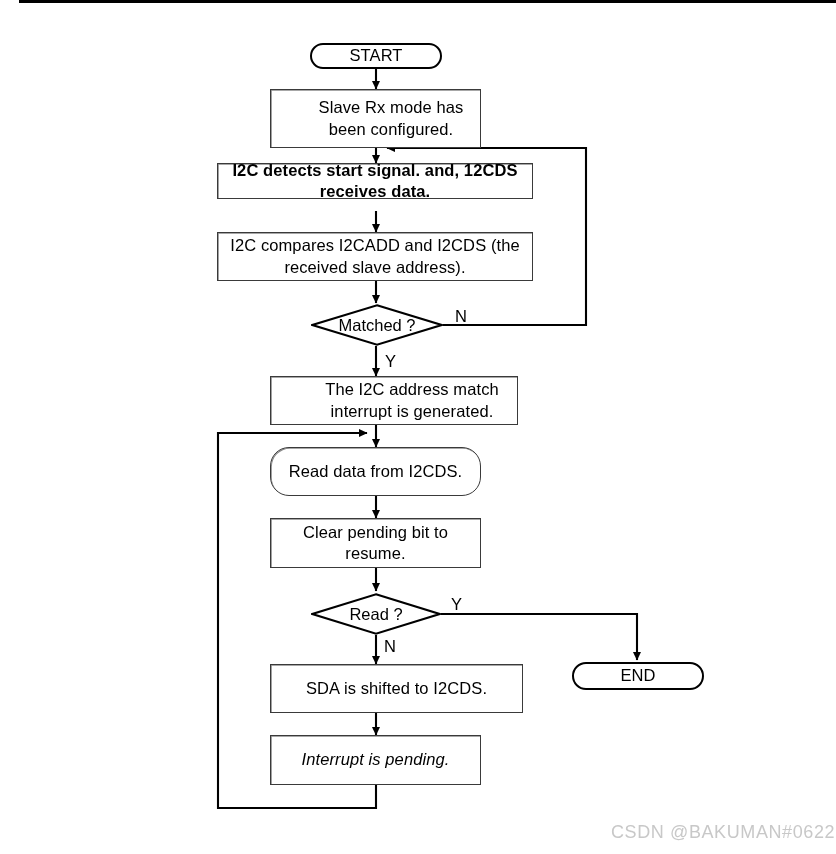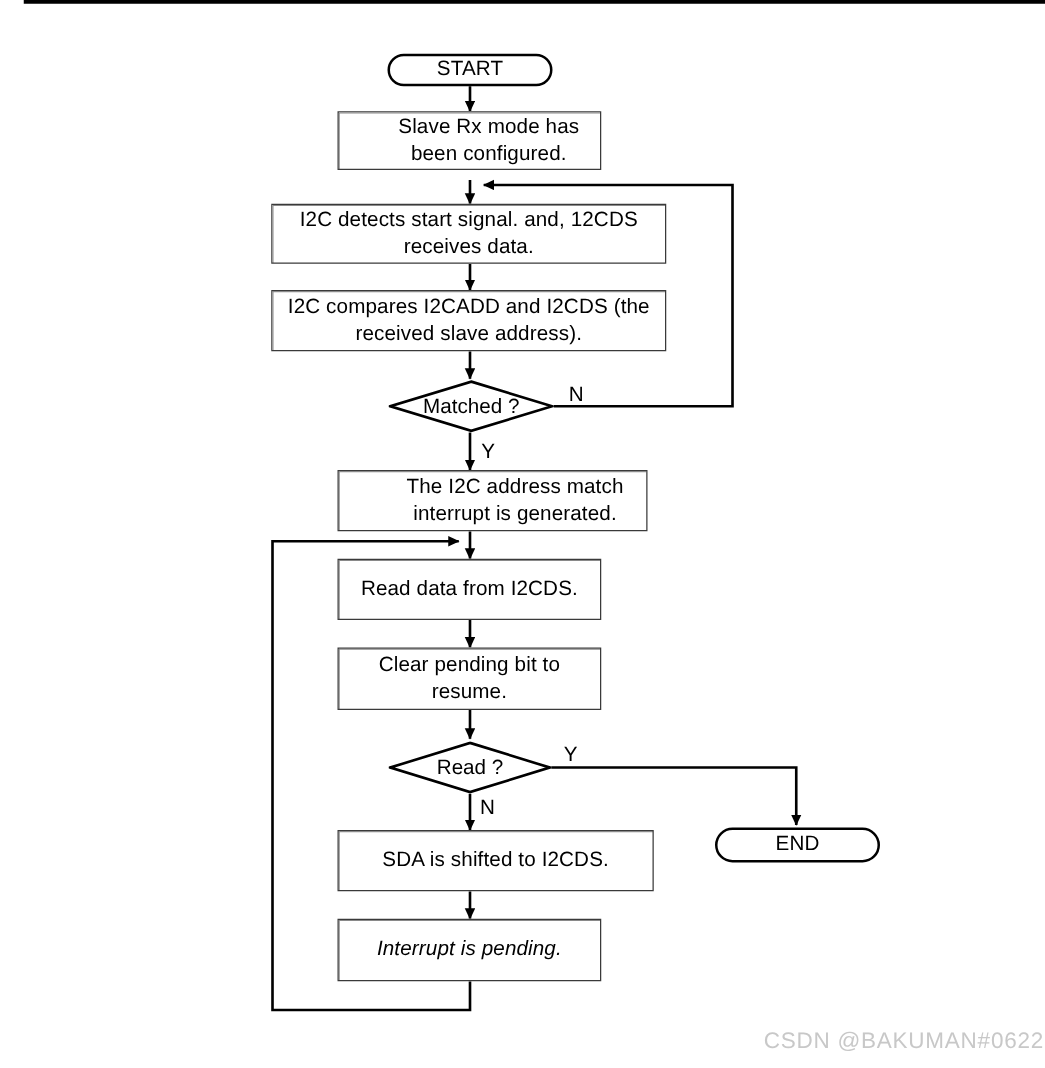--- a/index.html
+++ b/index.html
@@ -134,44 +134,44 @@
       <line x1="357" y1="713" x2="357" y2="735" marker-end="url(#ah)"></line>
 
       <path d="M357,785 L357,808 L199,808 L199,433 L348,433" marker-end="url(#ah)"></path>
     </g>
   </svg>
 
   <div class="node terminal" style="left:291px; top:43px; width:132px; height:26px;">
     <span>START</span>
   </div>
 
-  <div class="node process" style="left:251px; top:89px; width:211px; height:47px;padding-left:31px;">
+  <div class="node process" style="left:251px; top:89px; width:211px; height:59px;padding-left:31px;">
     <span>Slave Rx mode has been configured.</span>
   </div>
 
-  <div class="node process" style="left:198px; top:163px; width:316px; height:48px;">
+  <div class="node process" style="left:198px; top:163px; width:316px; height:36px;font-weight:bold;">
     <span>I2C detects start signal. and, 12CDS receives data.</span>
   </div>
 
   <div class="node process" style="left:198px; top:232px; width:316px; height:49px;">
     <span>I2C compares I2CADD and I2CDS (the received slave address).</span>
   </div>
 
   <div class="diamond-wrap" style="left:292px; top:304px; width:132px; height:42px;">
     <svg width="132" height="42" viewBox="0 0 132 42" xmlns="http://www.w3.org/2000/svg">
       <polygon points="66,1.3 130.7,21 66,40.7 1.3,21" fill="#ffffff" stroke="#000000" stroke-width="2.1"></polygon>
     </svg>
     <span class="diamond-label">Matched  ?</span>
   </div>
 
   <div class="node process" style="left:251px; top:376px; width:248px; height:49px;padding-left:36px;">
     <span>The I2C address match interrupt is generated.</span>
   </div>
 
-  <div class="node process" style="left:251px; top:447px; width:211px; height:49px;">
+  <div class="node process" style="left:251px; top:447px; width:211px; height:49px;border-radius:19px;">
     <span>Read data from I2CDS.</span>
   </div>
 
   <div class="node process" style="left:251px; top:518px; width:211px; height:50px;">
     <span>Clear pending bit to resume.</span>
   </div>
 
   <div class="diamond-wrap" style="left:292px; top:593px; width:130px; height:42px;">
     <svg width="130" height="42" viewBox="0 0 130 42" xmlns="http://www.w3.org/2000/svg">
       <polygon points="65,1.3 128.7,21 65,40.7 1.3,21" fill="#ffffff" stroke="#000000" stroke-width="2.1"></polygon>

